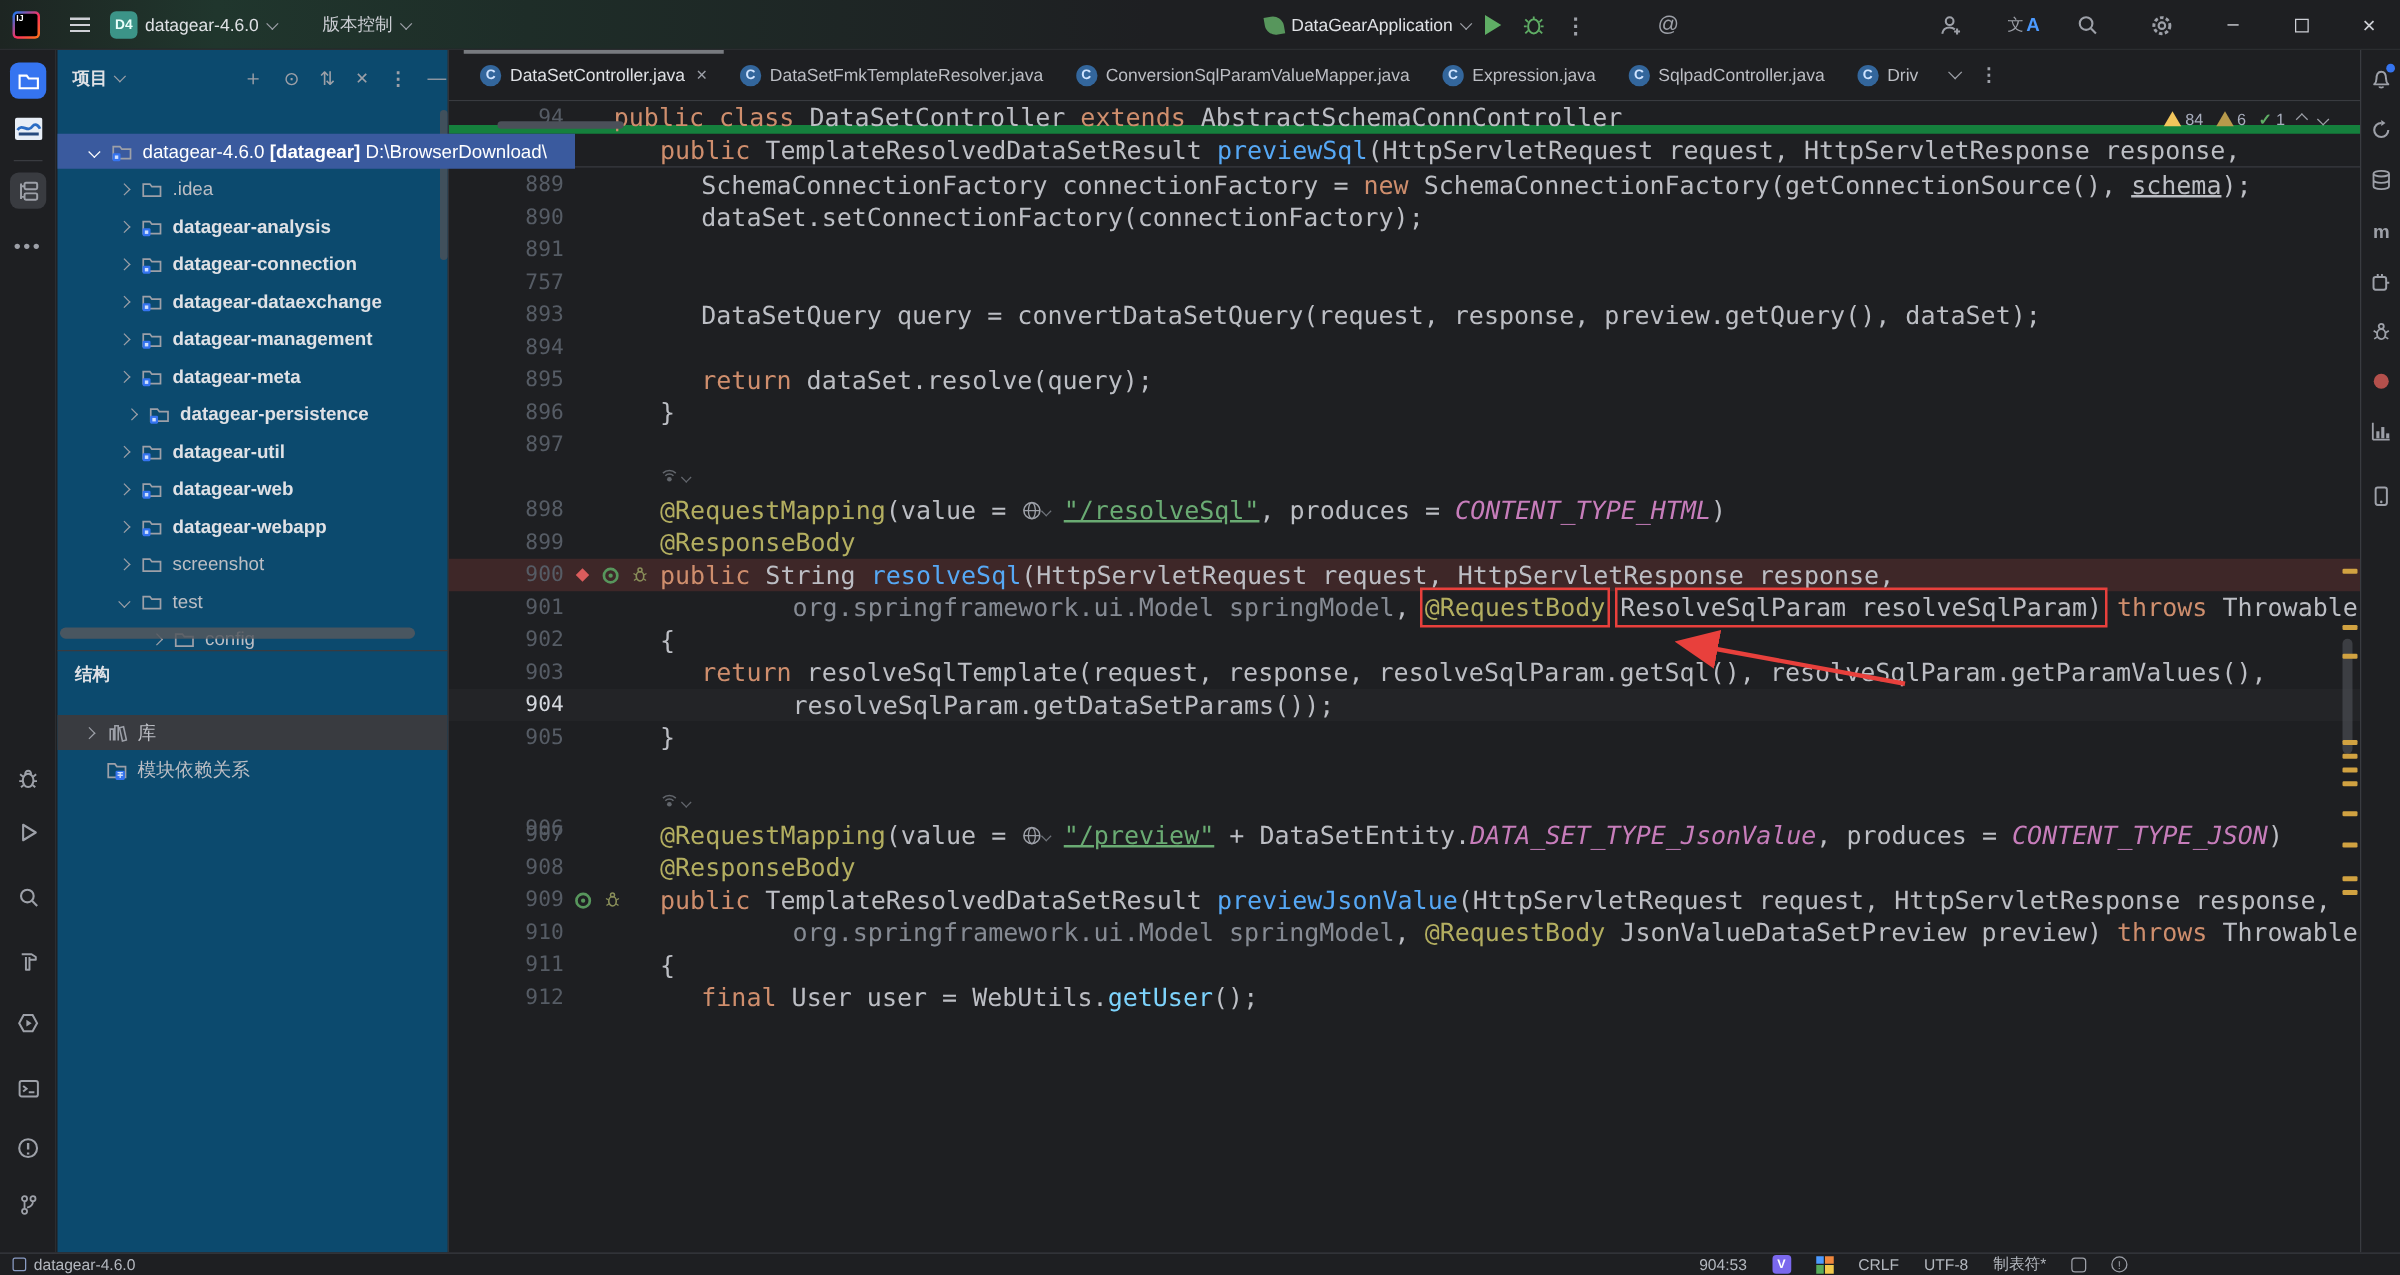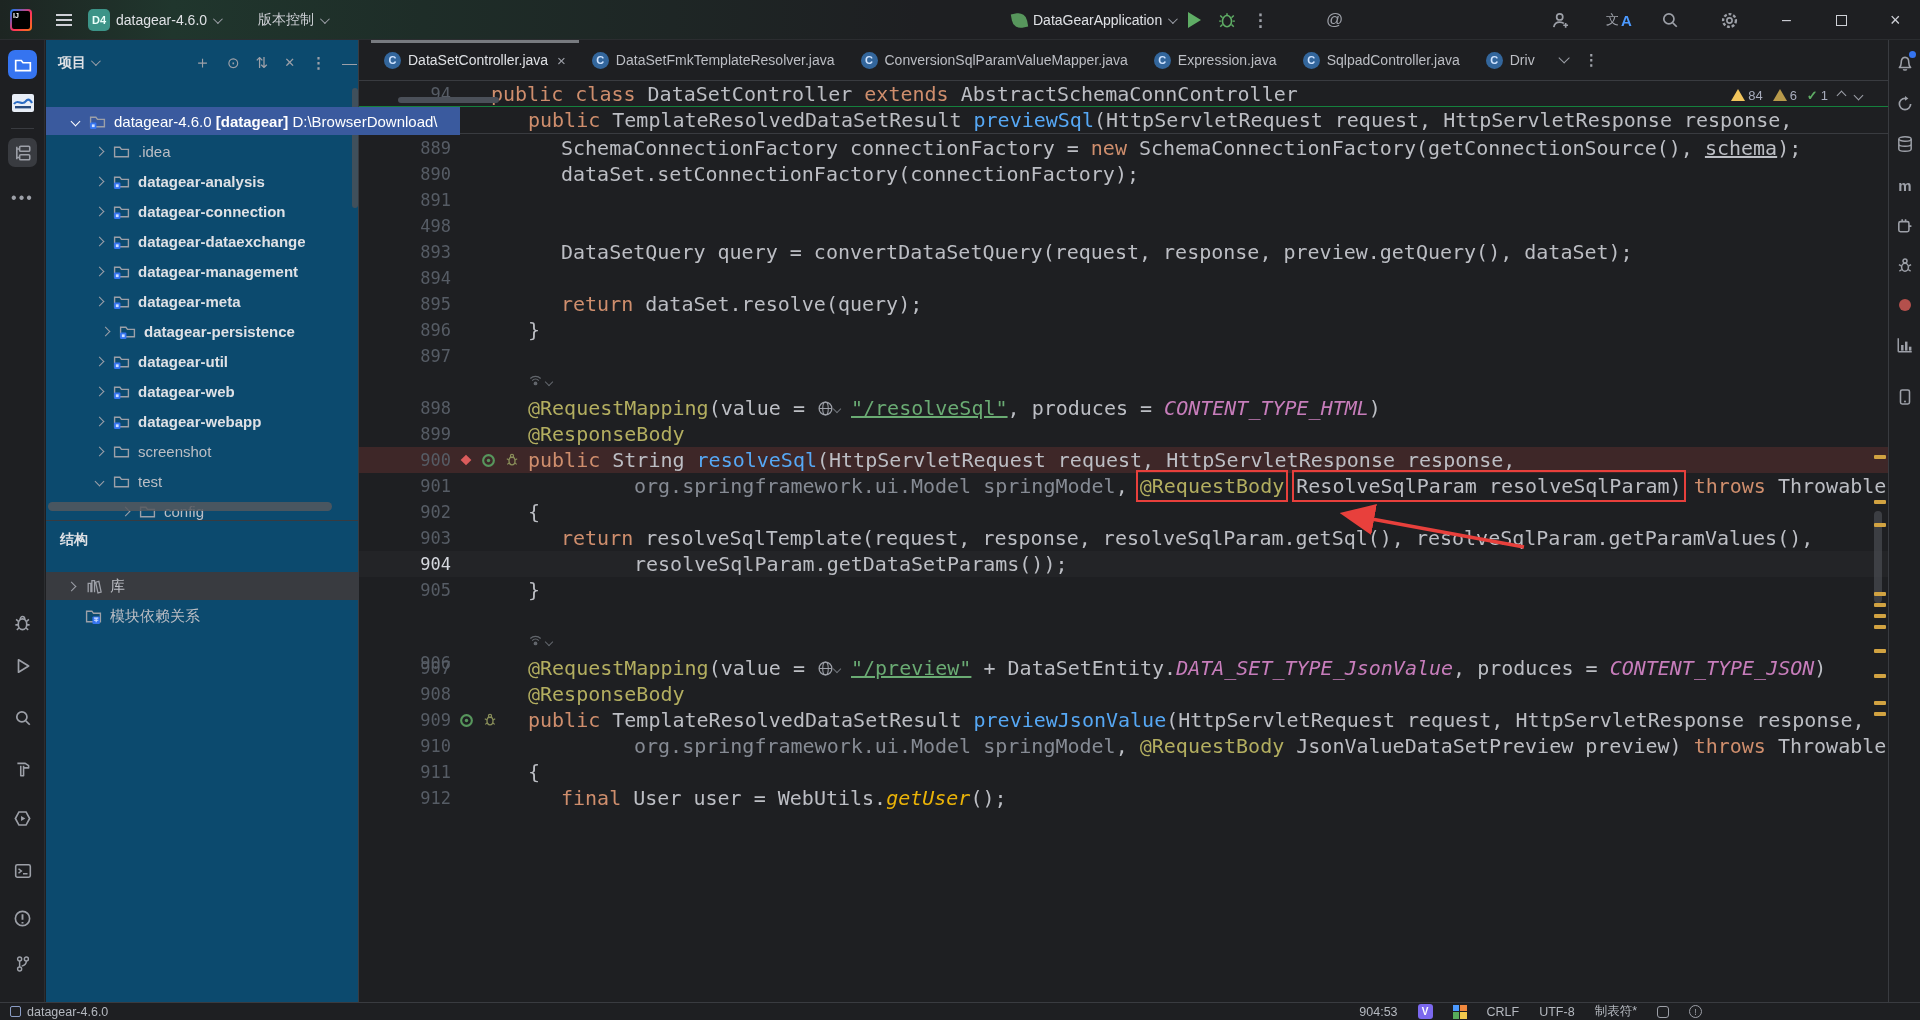--- a/index.html
+++ b/index.html
@@ -65,24 +65,24 @@
   .cl{ position:absolute; left:0; right:0; height:26px; font-family:"DejaVu Sans Mono", monospace; font-size:20px; line-height:26px; white-space:pre;}
   .cl .num{ position:absolute; left:0; top:0; width:92px; text-align:right; font-size:17px; color:#565c65;}
   .cl.caret .num{ color:#d5d8de;}
   .cl.caret{ background:rgba(255,255,255,0.025);}
   .cl.band{ background:#3e2728;}
   .cl .txt{ position:absolute; top:0;}
   .gicons{ position:absolute; left:100px; top:0; height:26px; display:flex; align-items:center; gap:8px;}
   .k{ color:#cf8e6d;} .d{ color:#bcbec4;} .m{ color:#56a8f5;} .a{ color:#b3ae60;}
   .su{ color:#6aab73; text-decoration:underline;} .cst{ color:#c77dbb; font-style:italic;}
   .f{ color:#c77dbb; font-style:italic;} .q{ color:#868b94;} .u{ text-decoration:underline; color:#bcbec4;}
-  .it{ font-style:italic; color:#eab308;}
+  .it{ color:#7dd3fc;}
   .rb{ outline:2px solid #e8403c; outline-offset:2px;}
   #sticky{ position:absolute; left:0; top:0; right:0; height:53px; background:#1e1f22; border-bottom:1px solid #393b40; z-index:4;}
-  #sticky .cl:first-child{ border-bottom:1px solid #15803d;padding-left:46px;}
+  #sticky .cl:first-child{ border-bottom:7px solid #15803d;padding-left:46px;}
   #editor-hbar{ position:absolute; left:39px; top:16px; width:101px; height:6px; border-radius:3px; background:#4b5059; z-index:5;}
   #inspect{ position:absolute; top:2px; right:26px; height:24px; display:flex; align-items:center; gap:10px; z-index:6; font-size:13px; color:#a8adbd;}
   #inspect .tri{ width:0; height:0; border-left:7px solid transparent; border-right:7px solid transparent; border-bottom:12px solid #f2c55c; margin-right:3px;}
   #inspect .tri.weak{ border-bottom-color:#b89a4b;}
   #inspect .ok{ color:#5fad65; font-weight:bold; margin-right:3px;}
   #inspect .ichev{ width:7px; height:7px; border-right:1.6px solid #9da0a8; border-bottom:1.6px solid #9da0a8;}
   .globe{ display:inline-flex; align-items:center; width:34px; vertical-align:-2px;}
   .inlay-ic{ display:inline-flex; align-items:center; gap:3px; opacity:.85;}
   #vscroll{ position:absolute; right:6px; top:430px; width:8px; height:92px; background:#55585e; opacity:.55; border-radius:4px;}
   .tick{ position:absolute; right:2px; width:12px; height:4px; background:#d1a241; border-radius:1px;}
@@ -464,21 +464,21 @@
       <div class="tabbar-tools">
         <span style="display:inline-block;width:8px;height:8px;border-right:1.6px solid #9da0a8;border-bottom:1.6px solid #9da0a8;transform:rotate(45deg) translateY(-3px)"></span>
         <span style="font-weight:bold">⋮</span>
       </div>
     </div>
   <div id="editcontent">
     <div id="code-lines">
         <div class="cl" style="top: 54px;"><span class="num">889</span><span class="txt" style="left: 202px;"><span class="d">SchemaConnectionFactory connectionFactory = </span><span class="k">new</span><span class="d"> SchemaConnectionFactory(getConnectionSource(), </span><span class="u">schema</span><span class="d">);</span></span></div>
         <div class="cl" style="top: 80px;"><span class="num">890</span><span class="txt" style="left: 202px;"><span class="d">dataSet.setConnectionFactory(connectionFactory);</span></span></div>
         <div class="cl" style="top: 106px;"><span class="num">891</span></div>
-        <div class="cl" style="top: 132px;"><span class="num">498</span><span class="txt" style="left: 202px;"></span></div>
+        <div class="cl" style="top: 132px;"><span class="num">757</span><span class="txt" style="left: 202px;"></span></div>
         <div class="cl" style="top: 158px;"><span class="num">893</span><span class="txt" style="left: 202px;"><span class="d">DataSetQuery query = convertDataSetQuery(request, response, preview.getQuery(), dataSet);</span></span></div>
         <div class="cl" style="top: 184px;"><span class="num">894</span><span class="txt" style="left: 202px;"></span></div>
         <div class="cl" style="top: 210px;"><span class="num">895</span><span class="txt" style="left: 202px;"><span class="k">return</span><span class="d"> dataSet.resolve(query);</span></span></div>
         <div class="cl" style="top: 236px;"><span class="num">896</span><span class="txt" style="left: 169px;"><span class="d">}</span></span></div>
         <div class="cl" style="top: 262px;"><span class="num">897</span><span class="txt" style="left: 169px;"></span></div>
         <div class="cl" style="top: 288px;"><span class="num"></span><span class="txt" style="left: 169px;"><span class="inlay-ic"><svg width="15" height="15" viewBox="0 0 16 16">
                 <circle cx="8" cy="10" r="2" fill="#6f737a"></circle>
                 <path d="M4.5 7 a5 5 0 0 1 7 0 M2.5 4.8 a8 8 0 0 1 11 0" fill="none" stroke="#6f737a" stroke-width="1.3"></path>
               </svg><span style="display:inline-block;width:6px;height:6px;border-right:1.4px solid #6f737a;border-bottom:1.4px solid #6f737a;transform:rotate(45deg);vertical-align:4px"></span></span></span></div>
         <div class="cl" style="top: 314px;"><span class="num">898</span><span class="txt" style="left: 169px;"><span class="a">@RequestMapping</span><span class="d">(value = </span><span class="globe"><svg width="17" height="17" viewBox="0 0 16 16" style="display:inline">

